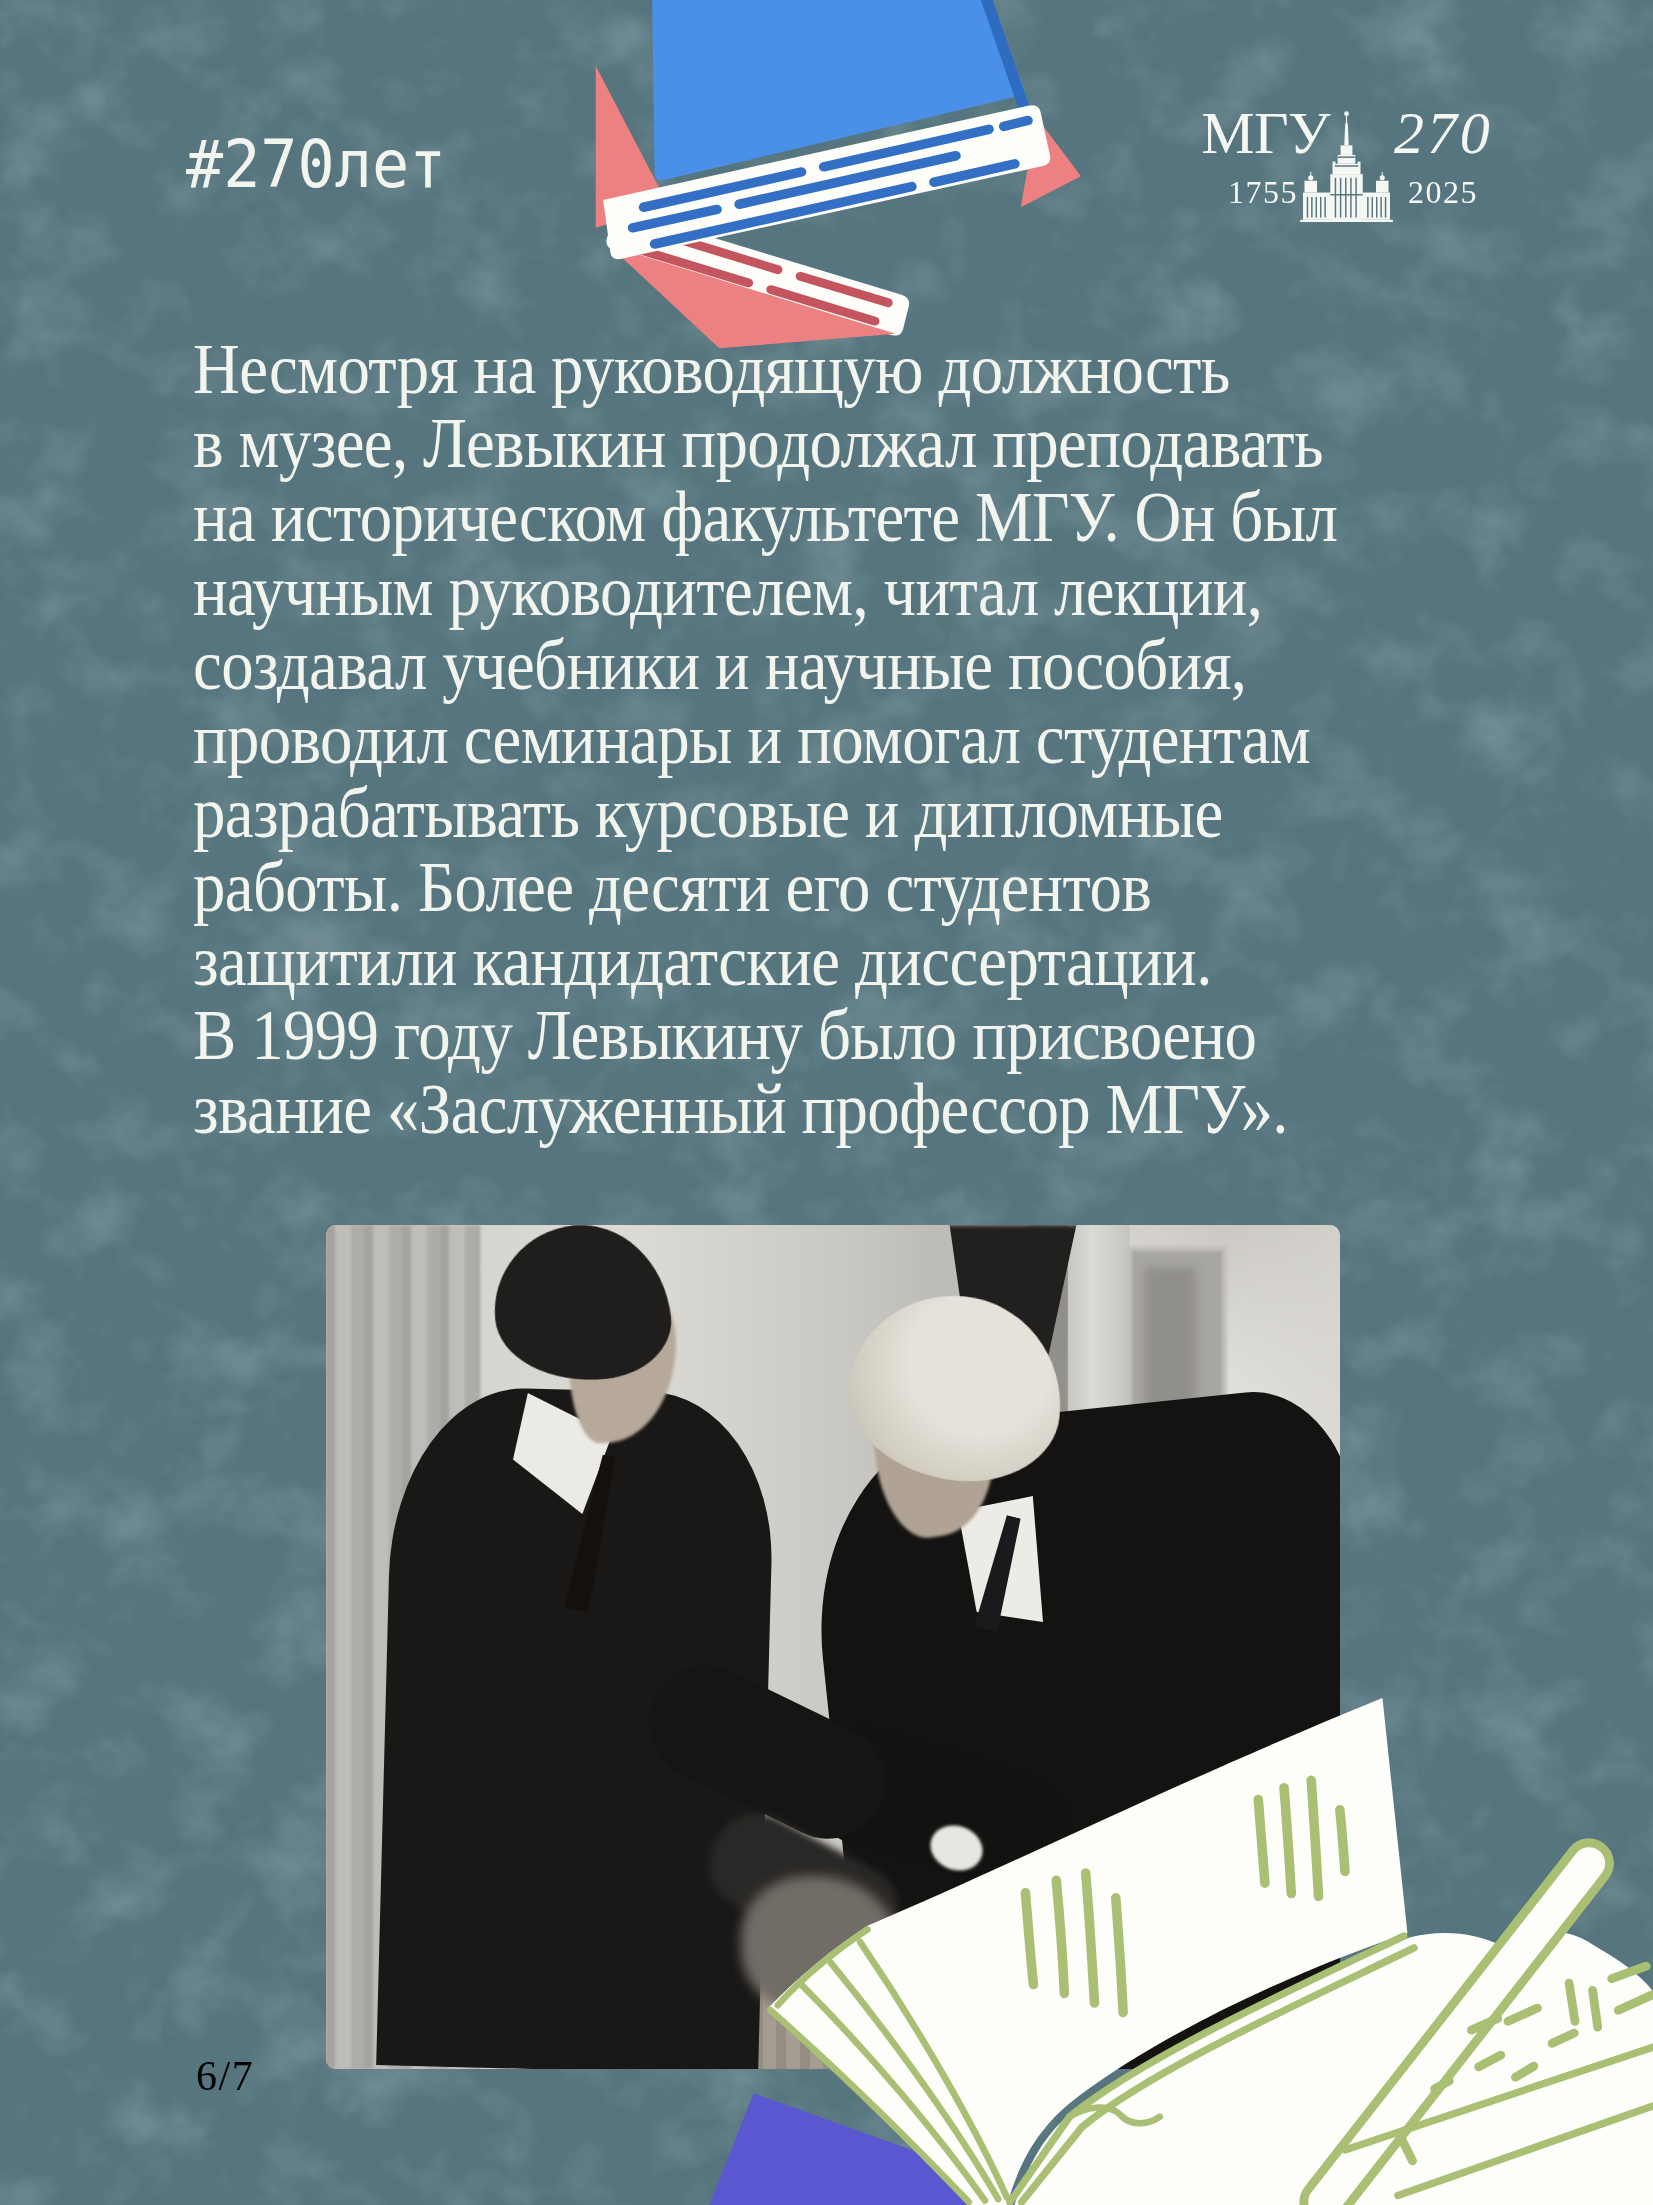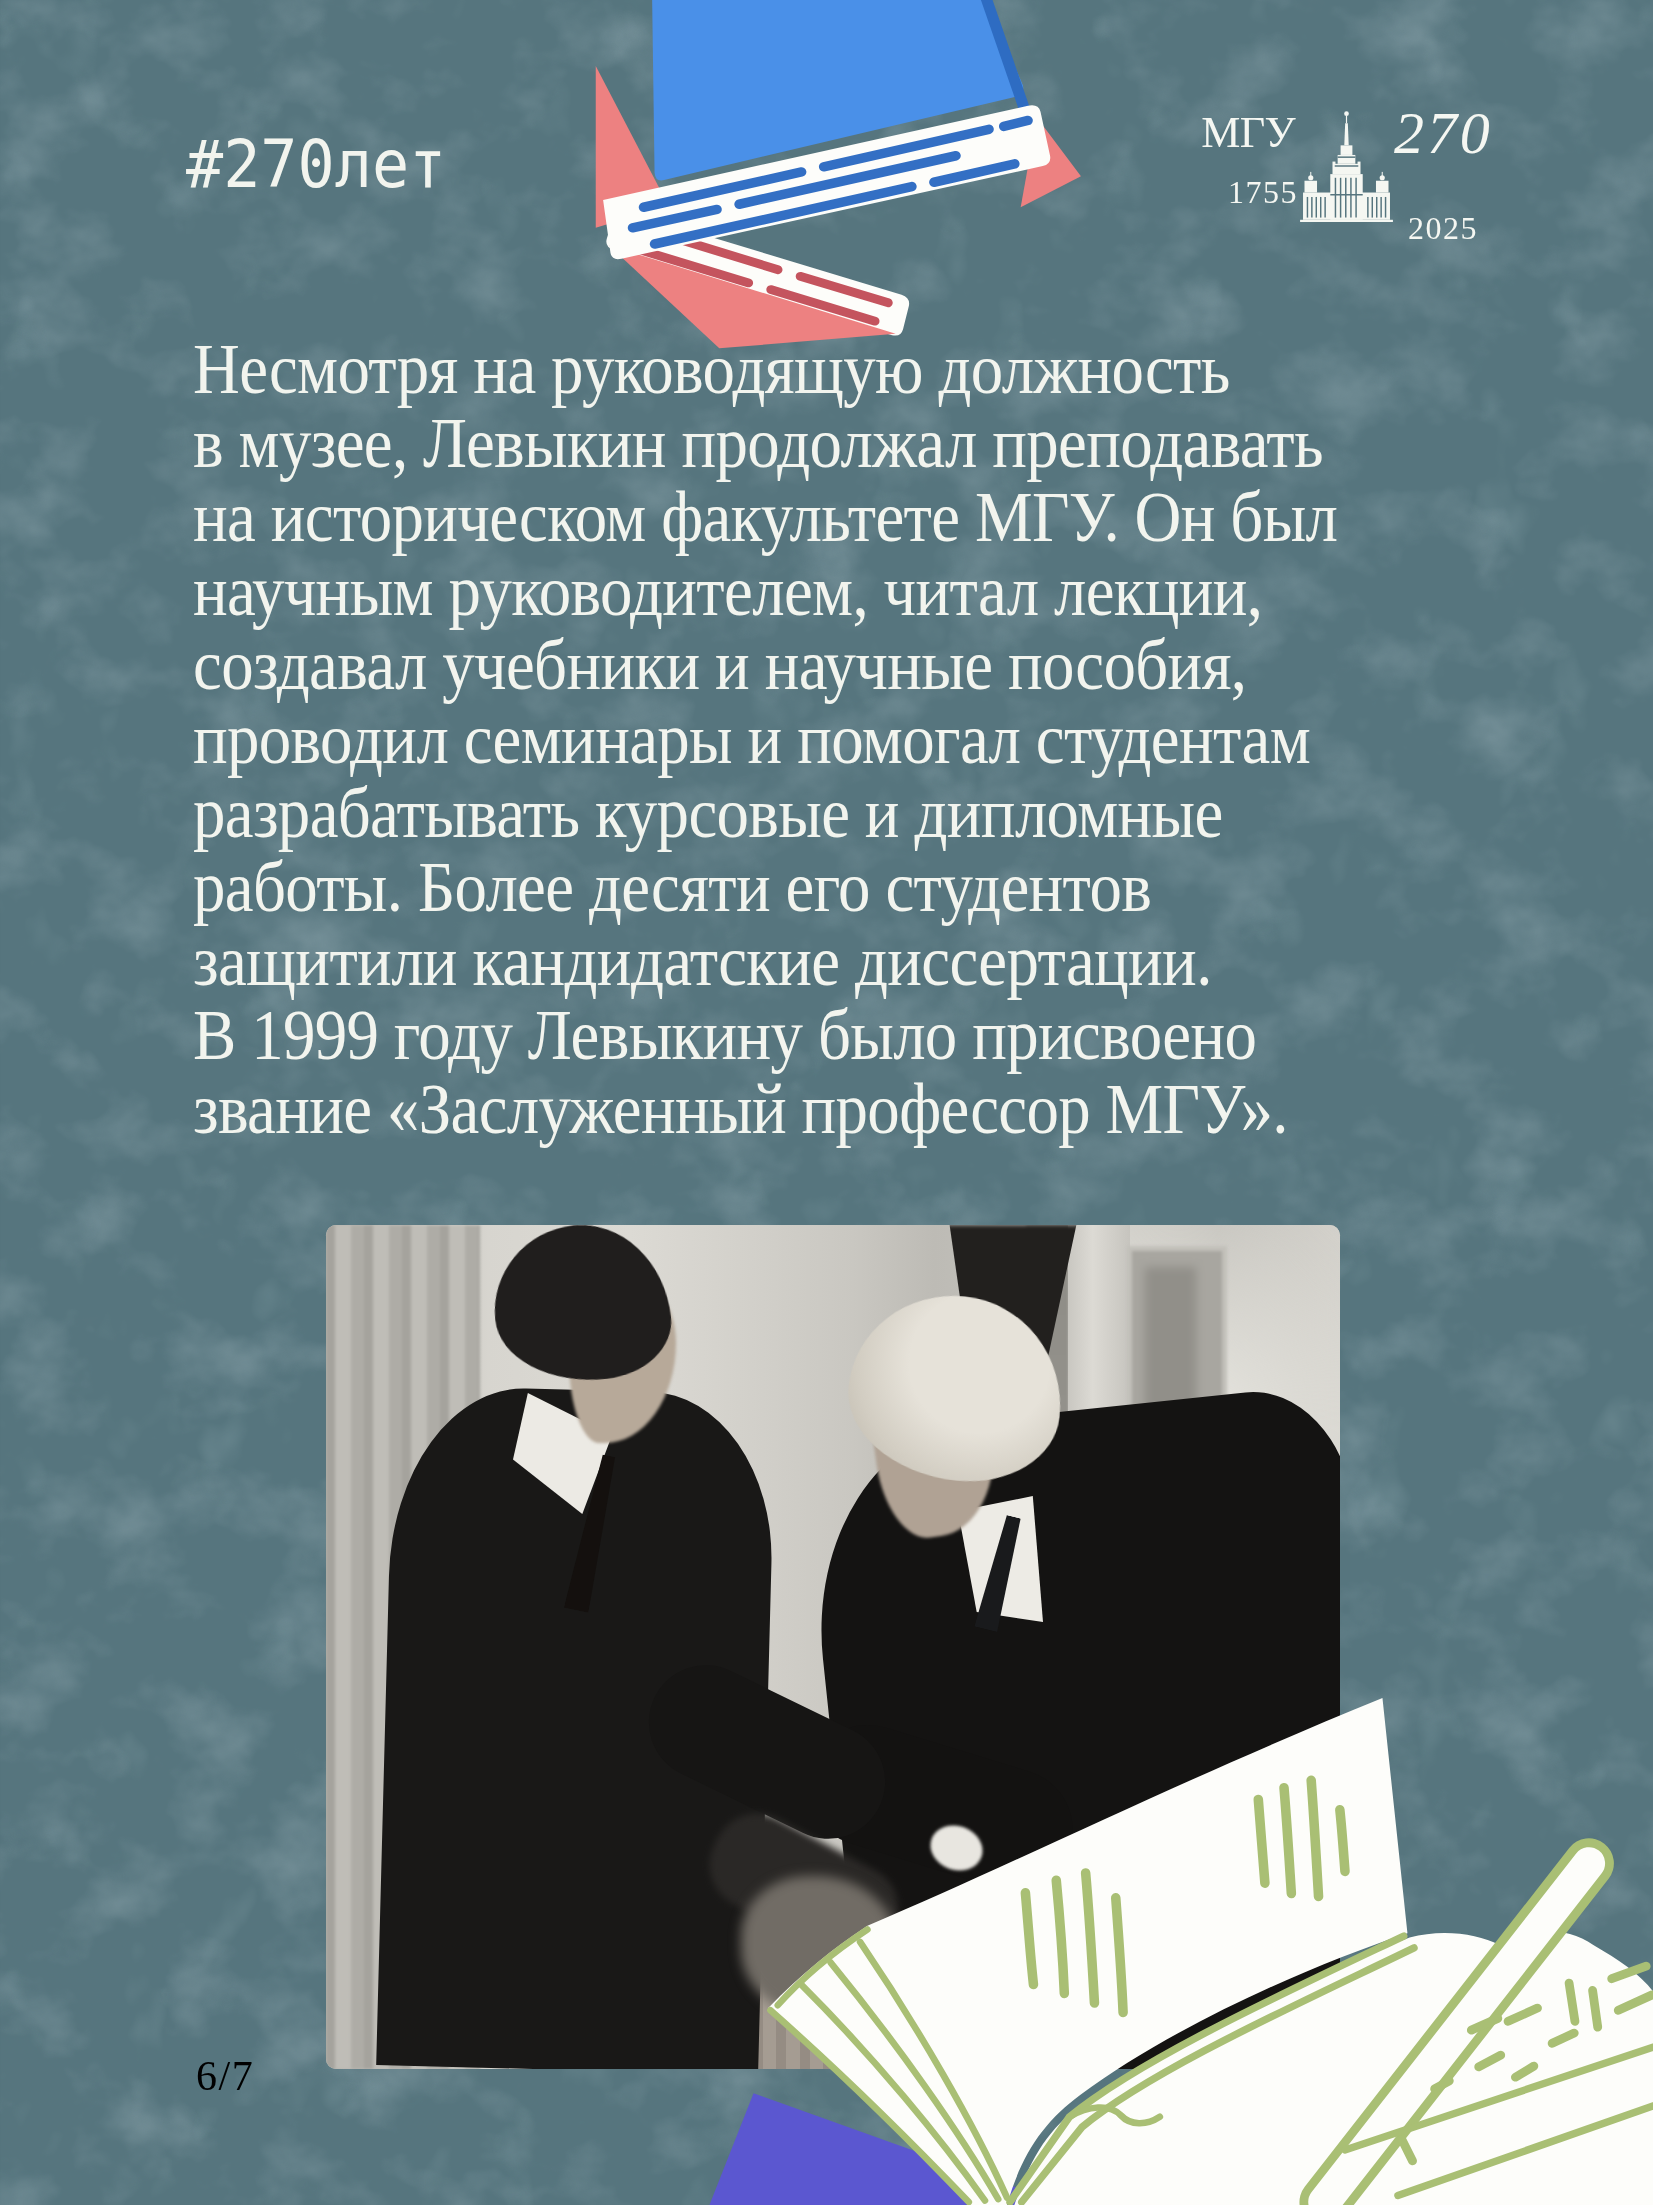--- a/index.html
+++ b/index.html
@@ -13,25 +13,25 @@
 
   
   #hashtag{left:186px;top:132px;font-family:"DejaVu Sans Mono",monospace;
     font-size:65px;line-height:65px;color:#F2F4EE;letter-spacing:0;
     transform:scaleX(.95);transform-origin:left top;z-index:3;}
 
   #top-books{left:559px;top:-14.7px;width:544px;height:368px;z-index:2;}
 
   
   #logo{left:1191px;top:99px;width:309px;height:132px;z-index:3;color:#F5F7F2;}
-  #logo .acronym{left:10.3px;top:4.4px;font-size:44px;line-height:60px;letter-spacing:-0.7px;}
+  #logo .acronym{left:10.3px;top:4.4px;font-size:60px;line-height:60px;letter-spacing:-0.7px;}
   #logo .anniv{left:203px;top:4.4px;font-size:60px;line-height:60px;letter-spacing:2.9px;font-style:italic;}
   #logo .yr{font-size:32px;line-height:24px;letter-spacing:1.5px;}
   #logo .yr-left{left:37px;top:81px;}
-  #logo .yr-right{left:217px;top:81px;margin-top:36px;}
+  #logo .yr-right{left:217px;top:81px;}
   #msu-building{left:109px;top:11px;width:93px;height:112px;}
 
   
   #article{left:193px;top:332px;z-index:3;transform:scaleX(.9);transform-origin:left top;}
   #article .line{white-space:nowrap;font-size:72px;line-height:74px;
     color:#F2F4EE;letter-spacing:-0.7px;}
 
   
   #photo{left:326px;top:1225px;width:1014px;height:844px;border-radius:10.3px;
     overflow:hidden;z-index:2;background:#cac8c2;}

